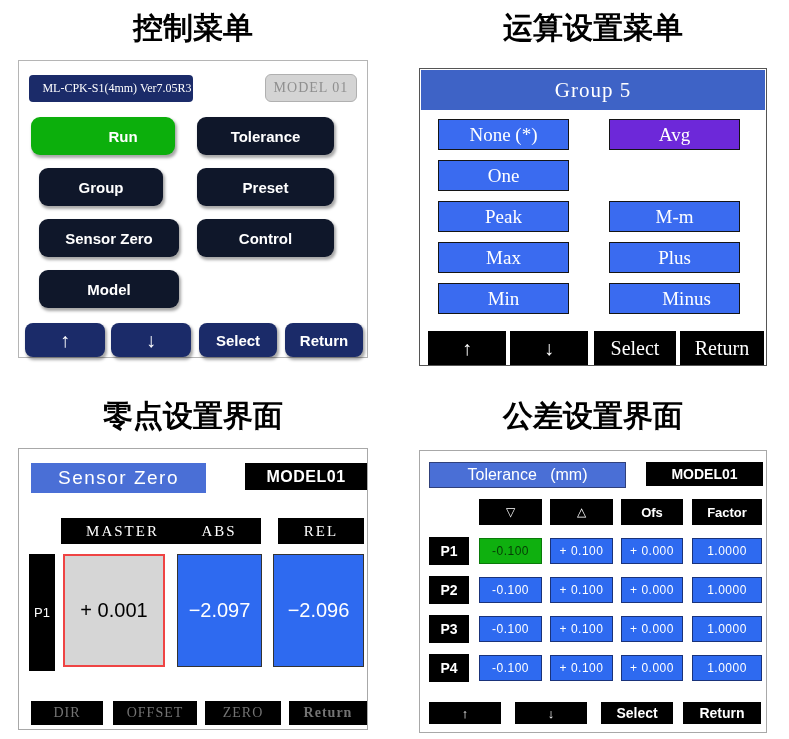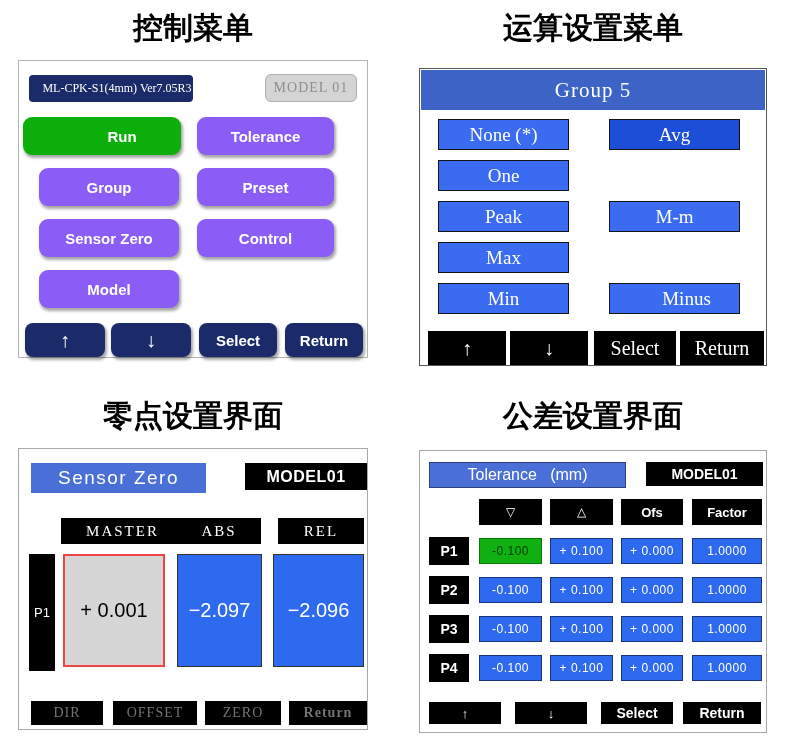--- a/index.html
+++ b/index.html
@@ -13,34 +13,34 @@
   .panel { position:absolute; background:#fff; }
   .abs { position:absolute; display:flex; align-items:center; justify-content:center; }
 
   
   #panel-control { left:18px; top:60px; width:350px; height:298px; border:1px solid #b5b5b5; }
   .ctl-version { left:10px; top:14px; width:164px; height:27px; background:#1b2b69; color:#fff;
                  border-radius:4px; font-family:"Liberation Serif", serif; font-size:12px;padding-left:12px; }
   .ctl-model { left:246px; top:13px; width:92px; height:28px; background:#d4d4d4; color:#8f8f8f;
                border:1px solid #b0b0b0; border-radius:6px; font-family:"Liberation Serif", serif;
                font-size:14px; letter-spacing:1px; }
-  .ctl-btn { height:38px; background:#8b5cf6; color:#fff; border-radius:9px; font-size:15px;
+  .ctl-btn { height:38px; background:#0f172a; color:#fff; border-radius:9px; font-size:15px;
              font-weight:bold; box-shadow:1.5px 2.5px 3px rgba(0,0,0,0.35); cursor:pointer; }
   .ctl-btn.green { background:#0caf0c; }
   .ctl-nav { top:262px; height:34px; background:#1b2b69; color:#fff; border-radius:8px;
              font-size:15px; font-weight:bold; box-shadow:1.5px 2.5px 3px rgba(0,0,0,0.35); cursor:pointer; }
   .ctl-nav.arrow { font-size:20px; }
 
   
   #panel-operation { left:419px; top:68px; width:348px; height:298px; border:1px solid #555; }
   .op-header { left:1px; top:1px; width:344px; height:40px; background:#3e63c6; color:#fff;
                font-family:"Liberation Serif", serif; font-size:21px; letter-spacing:1px; }
   .op-btn { width:131px; height:31px; background:#3a6bf0; border:1px solid #141414; color:#fff;
             font-family:"Liberation Serif", serif; font-size:19px; cursor:pointer; }
-  .op-btn.green { background:#1d4ed8; }
+  .op-btn.green { background:#6d28d9; }
   .op-nav { top:262px; height:34px; background:#000; color:#fff;
             font-family:"Liberation Serif", serif; font-size:20px; cursor:pointer; }
 
   
   #panel-zero { left:18px; top:448px; width:350px; height:282px; border:1px solid #a8a8a8; }
   .z-bar { left:12px; top:14px; width:175px; height:30px; background:#4a6fd6; color:#fff;
            font-size:19px; letter-spacing:1.5px; }
   .z-model { left:226px; top:14px; width:122px; height:27px; background:#000; color:#fff;
              font-size:16px; font-weight:bold; letter-spacing:0.5px; }
   .z-colhead { top:69px; height:26px; background:#000; color:#fff;
@@ -76,23 +76,23 @@
 
   <div class="page-title" style="left:18px; top:8px; width:350px;">控制菜单</div>
   <div class="page-title" style="left:419px; top:8px; width:348px;">运算设置菜单</div>
   <div class="page-title" style="left:18px; top:396px; width:350px;">零点设置界面</div>
   <div class="page-title" style="left:419px; top:396px; width:348px;">公差设置界面</div>
 
   <div id="panel-control" class="panel">
     <div class="abs ctl-version">ML-CPK-S1(4mm) Ver7.05R3</div>
     <div class="abs ctl-model">MODEL 01</div>
 
-    <div class="abs ctl-btn green" style="left:4px; top:56px; width:158px;padding-left:40px;">Run</div>
+    <div class="abs ctl-btn green" style="left:12px; top:56px; width:144px;padding-left:40px;">Run</div>
     <div class="abs ctl-btn" style="left:178px; top:56px; width:137px;">Tolerance</div>
-    <div class="abs ctl-btn" style="left:20px; top:107px; width:140px;">Group</div>
+    <div class="abs ctl-btn" style="left:20px; top:107px; width:124px;">Group</div>
     <div class="abs ctl-btn" style="left:178px; top:107px; width:137px;">Preset</div>
     <div class="abs ctl-btn" style="left:20px; top:158px; width:140px;">Sensor Zero</div>
     <div class="abs ctl-btn" style="left:178px; top:158px; width:137px;">Control</div>
     <div class="abs ctl-btn" style="left:20px; top:209px; width:140px;">Model</div>
 
     <div class="abs ctl-nav arrow" style="left:6px; width:80px;">↑</div>
     <div class="abs ctl-nav arrow" style="left:92px; width:80px;">↓</div>
     <div class="abs ctl-nav" style="left:180px; width:78px;">Select</div>
     <div class="abs ctl-nav" style="left:266px; width:78px;">Return</div>
   </div>
@@ -101,20 +101,21 @@
     <div class="abs op-header">Group 5</div>
 
     <div class="abs op-btn" style="left:18px; top:50px;">None (*)</div>
     <div class="abs op-btn" style="left:18px; top:91px;">One</div>
     <div class="abs op-btn" style="left:18px; top:132px;">Peak</div>
     <div class="abs op-btn" style="left:18px; top:173px;">Max</div>
     <div class="abs op-btn" style="left:18px; top:214px;">Min</div>
 
     <div class="abs op-btn green" style="left:189px; top:50px;">Avg</div>
     <div class="abs op-btn" style="left:189px; top:132px;">M-m</div>
+    <div class="abs op-btn" style="left:189px; top:173px;">Plus</div>
     <div class="abs op-btn" style="left:189px; top:214px;padding-left:24px;">Minus</div>
 
     <div class="abs op-nav" style="left:8px; width:78px;">↑</div>
     <div class="abs op-nav" style="left:90px; width:78px;">↓</div>
     <div class="abs op-nav" style="left:174px; width:82px;">Select</div>
     <div class="abs op-nav" style="left:260px; width:84px;">Return</div>
   </div>
 
   <div id="panel-zero" class="panel">
     <div class="abs z-bar">Sensor Zero</div>

